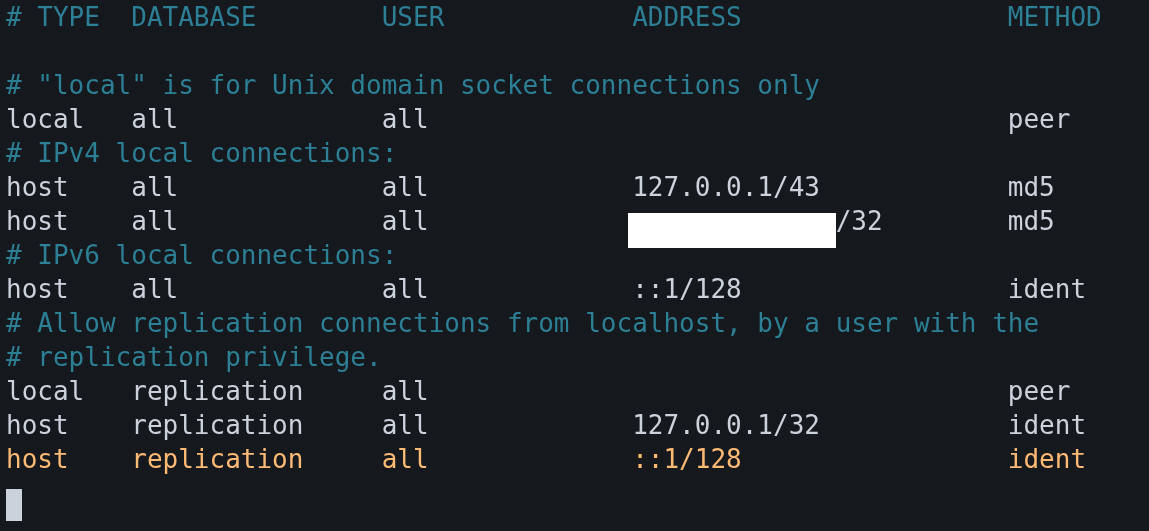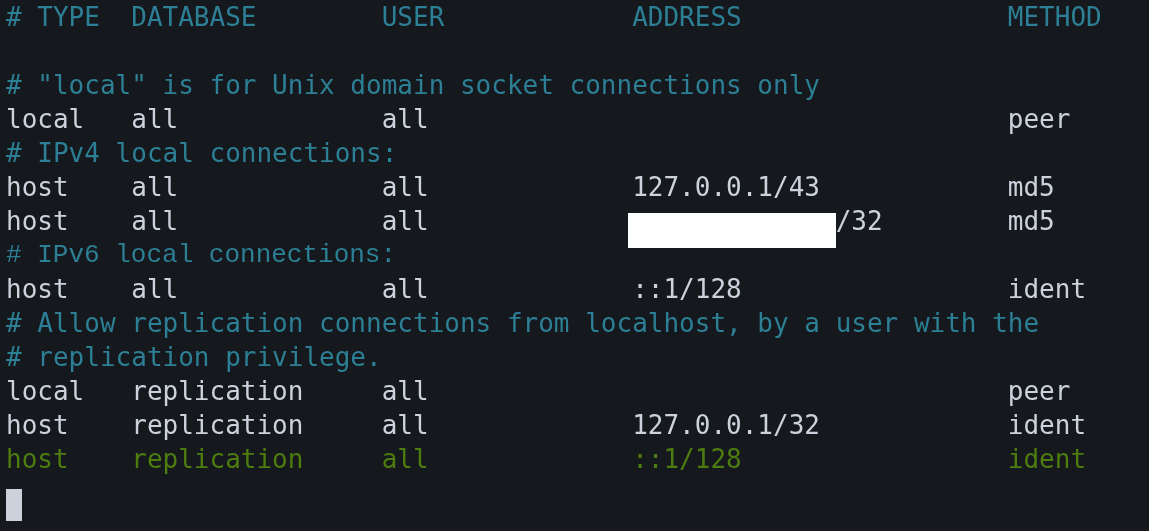--- a/index.html
+++ b/index.html
@@ -72,31 +72,31 @@
   <div class="line comment" style="top: 68px; color: rgb(44, 127, 148);"># "local" is for Unix domain socket connections only</div>
 
   <div class="line code" style="top: 102px; color: rgb(204, 210, 220);">local   all             all                                     peer</div>
 
   <div class="line comment" style="top: 136px; color: rgb(44, 127, 148);"># IPv4 local connections:</div>
 
   <div class="line code" style="top: 170px; color: rgb(204, 210, 220);">host    all             all             127.0.0.1/43            md5</div>
 
   <div class="line code" style="top: 204px; color: rgb(204, 210, 220);">host    all             all             xxxxxxxxxxxxx/32        md5</div>
 
-  <div class="line comment" style="top: 238px; color: rgb(44, 127, 148); font-family: Liberation Mono, monospace;"># IPv6 local connections:</div>
+  <div class="line comment" style="top: 238px; color: rgb(44, 127, 148);"># IPv6 local connections:</div>
 
   <div class="line code" style="top: 272px; color: rgb(204, 210, 220);">host    all             all             ::1/128                 ident</div>
 
   <div class="line comment" style="top: 306px; color: rgb(44, 127, 148);"># Allow replication connections from localhost, by a user with the</div>
 
   <div class="line code" style="top: 374px; color: rgb(204, 210, 220);">local   replication     all                                     peer</div>
 
   <div class="line comment" style="top: 340px; color: rgb(44, 127, 148);"># replication privilege.</div>
 
   <div class="line code" style="top: 408px; color: rgb(204, 210, 220);">host    replication     all             127.0.0.1/32            ident</div>
 
-  <div class="line code" style="top: 442px; color: #4d7c0f;">host    replication     all             ::1/128                 ident</div>
+  <div class="line code" style="top: 442px; color: #fdba74;">host    replication     all             ::1/128                 ident</div>
 
   <div id="redaction" style="background: rgb(255, 255, 255);"></div>
 
   <div id="cursor" style="background: rgb(204, 210, 220);"></div>
 
 </div>
 
 </body></html>

